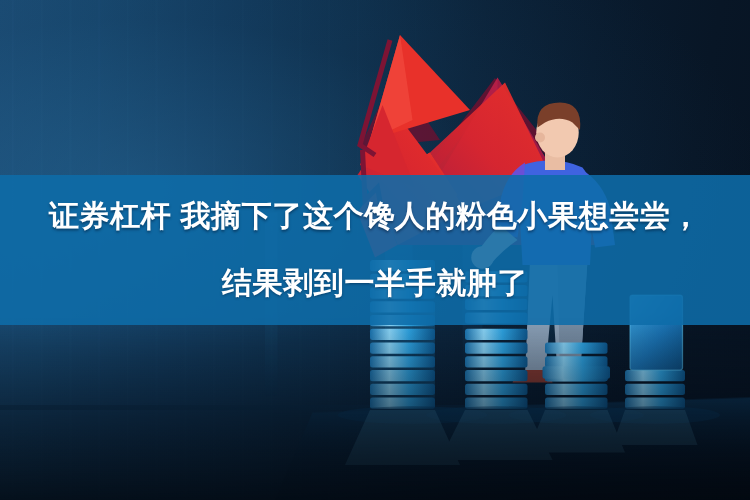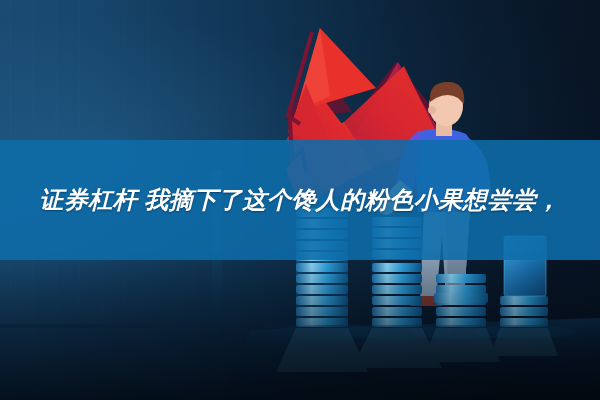--- a/index.html
+++ b/index.html
@@ -51,21 +51,20 @@
 
   
   .band{
     position:absolute;left:0;top:140px;width:600px;height:120px;
     background:rgba(14,108,168,.88);
   }
   .band-inner{
     position:absolute;left:0;top:140px;width:600px;height:120px;
     display:flex;flex-direction:column;align-items:center;justify-content:center;
     gap:20px;
-    font-style:italic;
   }
   .headline{
     color:#ffffff;
     font-size:24px;
     font-weight:bold;
     letter-spacing:.5px;
     line-height:1.38;
     text-align:center;
     white-space:nowrap;
     text-shadow:0 1px 2px rgba(0,20,45,.45);
@@ -247,15 +246,16 @@
       <polygon points="436,328 486,328 500,362 422,362" fill="#6fcdf6"></polygon>
       <polygon points="500,328 548,328 558,356 490,356" fill="#6fcdf6"></polygon>
     </g>
   </svg>
 
   <div class="bg-glow-bottom"></div>
 
   <div class="band"></div>
   <div class="band-inner">
     <div class="headline">证券杠杆 我摘下了这个馋人的粉色小果想尝尝，</div>
+    <div class="headline">结果剥到一半手就肿了</div>
   </div>
 
 </div>
 
 </body></html>

